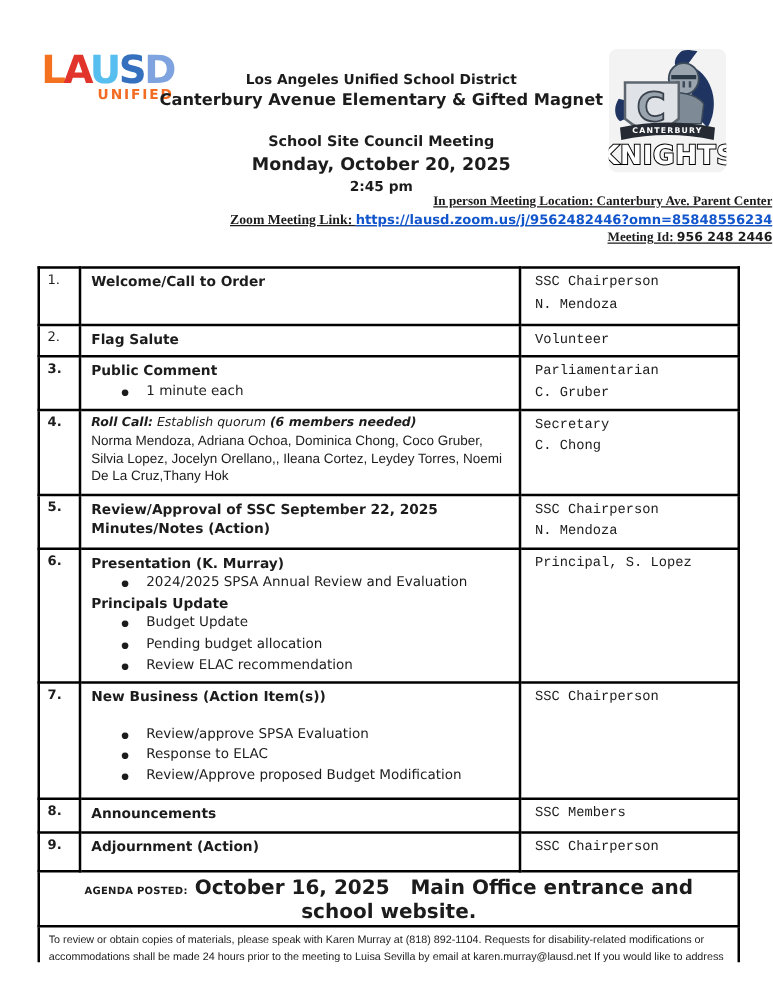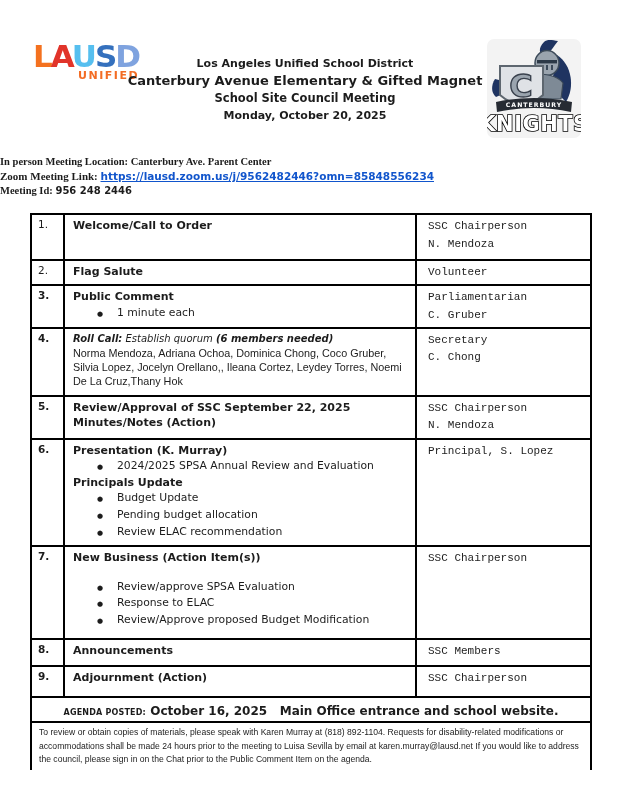--- a/index.html
+++ b/index.html
@@ -11,30 +11,30 @@
   }
 
   
   .lausd-logo { position:absolute; left:33px; top:42px; }
   .lausd-word { font-weight:bold; font-size:31px; letter-spacing:-2px; line-height:0.95; }
   .lausd-unified { font-weight:bold; font-size:11px; letter-spacing:1.5px; margin-top:-2px;text-align:right; }
 
   .header-center { position:absolute; left:95px; top:57px; width:420px; text-align:center; }
   .h-district { font-size:11px;   font-weight:bold; }
   .h-school   { font-size:13px;   font-weight:bold; margin-top:3px; }
-  .h-meeting  { font-size:11.5px; font-weight:bold; margin-top:3px; }
+  .h-meeting  { font-size:11.5px; font-weight:bold; margin-top:18px; }
   .h-agenda   { font-size:13.5px; font-weight:bold; margin-top:16px; }
-  .h-date     { font-size:11px;   font-weight:bold; margin-top:4px; }
+  .h-date     { font-size:14px;   font-weight:bold; margin-top:4px; }
   .h-time     { font-size:11px;   font-weight:bold; margin-top:3px; }
 
   .knight-logo { position:absolute; left:487px; top:39px; width:94px; height:99px; }
 
   
-  .meeting-info { position:absolute; left:0; top:156px; width:618px; text-align:left;
-                  font-family:"Liberation Serif","DejaVu Serif",serif; }
+  .meeting-info { position:absolute; left:0; top:156px; width:618px; text-align:right;
+                  font-family:"Liberation Serif","DejaVu Serif",serif;text-decoration:underline; }
   .mi-location { font-size:10.5px; font-weight:bold; }
   .mi-zoomline { font-size:11px; font-weight:bold; margin-top:3px; }
   .mi-zoomline a { font-family:"DejaVu Sans",sans-serif; font-size:10.5px; font-weight:bold;
                    text-decoration:underline; }
   .mi-idline { font-size:10.5px; font-weight:bold; margin-top:3px; }
   .mi-idvalue { font-family:"DejaVu Sans",sans-serif; font-size:10px; }
 
   
   table.agenda { position:absolute; left:30px; top:213px; width:560px;
                  border-collapse:collapse; table-layout:fixed; }
@@ -48,39 +48,40 @@
              white-space:pre-wrap; }
   .l-mixed { font-size:10px; line-height:1.4; white-space:pre-wrap;font-style:italic; }
   .l-mixed .seg-b { font-weight:bold; }
   .l-bullet { display:flex; margin-left:24px; font-size:10.8px; line-height:1.55; }
   .l-bullet .dot { width:20px; text-align:left; font-size:10px; padding-top:1px; }
   .l-spacer { height:13px; }
 
   
   td.posted-cell { text-align:center; font-weight:bold; padding:2px 4px; }
   .posted-label { font-size:8px; letter-spacing:0.2px; }
-  .posted-text  { font-size:12px; white-space:pre-wrap; }
+  .posted-text  { font-size:16px; white-space:pre-wrap; }
   td.notice-cell { font-family:Liberation Sans, sans-serif; font-size:8.6px;
                    line-height:1.55; padding:3px 7px 4px 7px; }
 </style>
 </head>
 <body>
 
 <div class="page">
 
   <div class="lausd-logo">
     <div class="lausd-word"><span style="color: rgb(244, 113, 31);">L</span><span style="color: rgb(225, 52, 42);">A</span><span style="color: rgb(86, 191, 239);">U</span><span style="color: rgb(52, 112, 189);">S</span><span style="color: rgb(127, 163, 223);">D</span></div>
     <div class="lausd-unified" style="color: rgb(243, 108, 36);">UNIFIED</div>
   </div>
 
   <div class="header-center">
     <div class="h-district">Los Angeles Unified School District</div>
     <div class="h-school">Canterbury Avenue Elementary &amp; Gifted Magnet</div>
     <div class="h-meeting">School Site Council Meeting</div>
     <div class="h-date">Monday, October 20, 2025</div>
+    <div class="h-time">2:45 pm</div>
   </div>
 
   <svg class="knight-logo" viewBox="0 0 94 99">
     <rect x="0" y="0" width="94" height="99" rx="7" fill="#f3f3f3"></rect>
 
     <path d="M57,3 C51,9 52,15 57,18 C63,14 67,7 71,2 C65,1 60,0 57,3 Z" fill="#1f3461"></path>
 
     <path d="M70,16 C85,26 88,48 79,63 L64,48 Z" fill="#1f3461"></path>
 
     <ellipse cx="60" cy="24" rx="12" ry="12.5" fill="#9aa4ae" stroke="#3c4a59" stroke-width="1.5"></ellipse>

